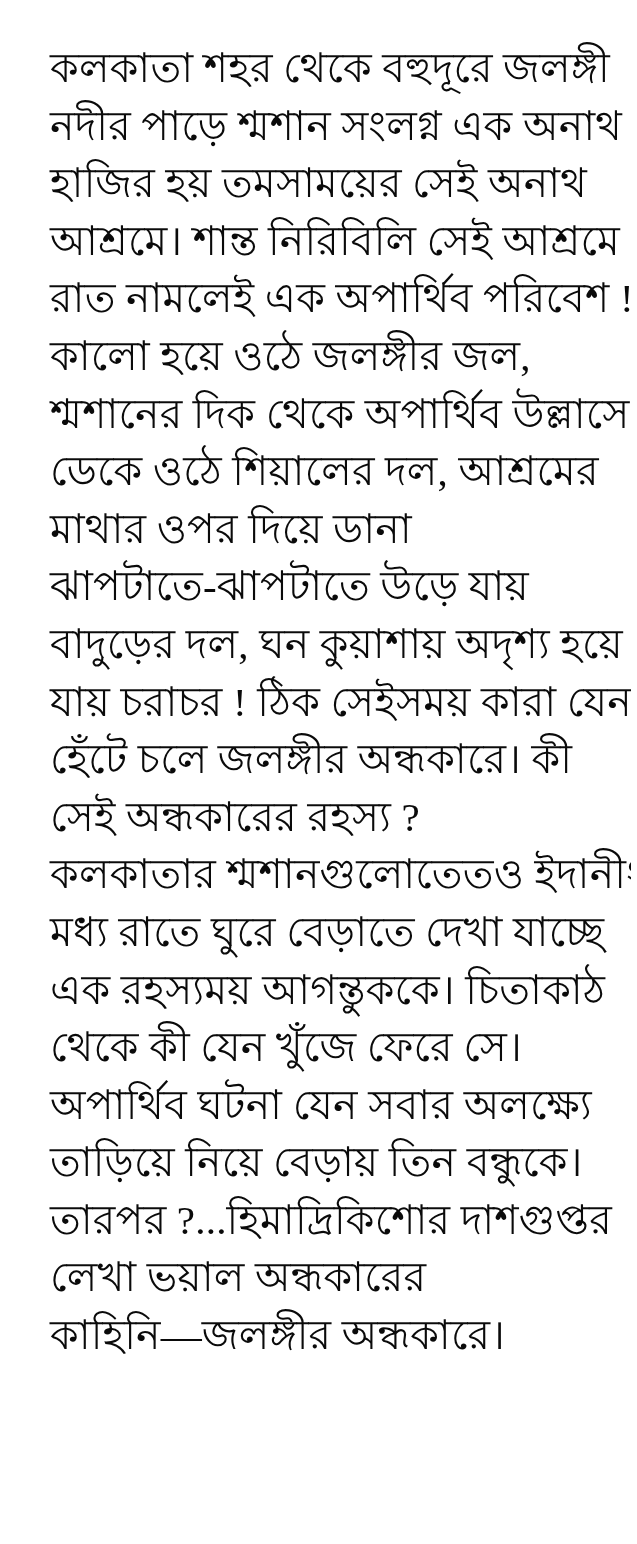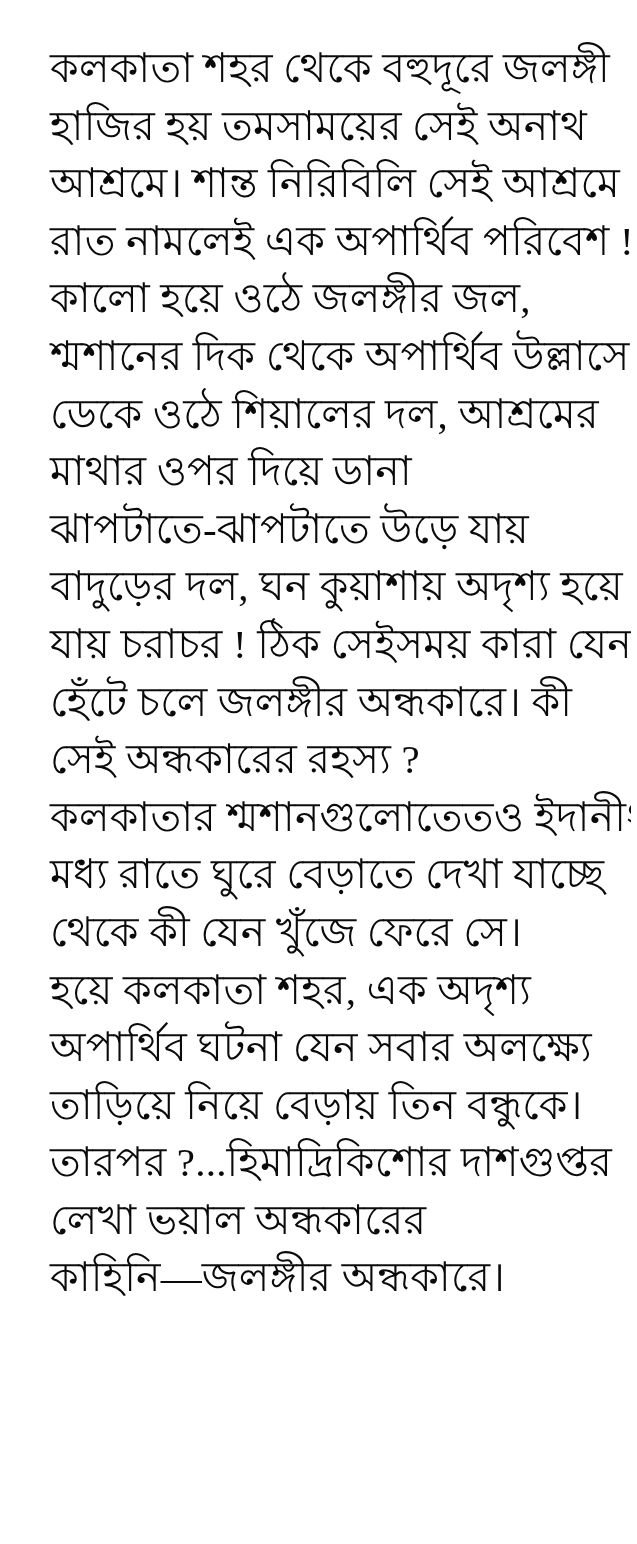--- a/index.html
+++ b/index.html
@@ -30,35 +30,36 @@
     font-weight: 400;
     letter-spacing: 0.2px;
   }
 </style>
 </head>
 <body>
 
 <div class="page">
   <div class="text-block">
     <div class="line">কলকাতা শহর থেকে বহুদূরে জলঙ্গী</div>
+    <div class="line">নদীর পাড়ে শ্মশান সংলগ্ন এক অনাথ</div>
     <div class="line">হাজির হয় তমসাময়ের সেই অনাথ</div>
     <div class="line">আশ্রমে। শান্ত নিরিবিলি সেই আশ্রমে</div>
     <div class="line">রাত নামলেই এক অপার্থিব পরিবেশ !</div>
     <div class="line">কালো হয়ে ওঠে জলঙ্গীর জল,</div>
     <div class="line">শ্মশানের দিক থেকে অপার্থিব উল্লাসে</div>
     <div class="line">ডেকে ওঠে শিয়ালের দল, আশ্রমের</div>
     <div class="line">মাথার ওপর দিয়ে ডানা</div>
     <div class="line">ঝাপটাতে-ঝাপটাতে উড়ে যায়</div>
     <div class="line">বাদুড়ের দল, ঘন কুয়াশায় অদৃশ্য হয়ে</div>
     <div class="line">যায় চরাচর ! ঠিক সেইসময় কারা যেন</div>
     <div class="line">হেঁটে চলে জলঙ্গীর অন্ধকারে। কী</div>
     <div class="line">সেই অন্ধকারের রহস্য ?</div>
     <div class="line">কলকাতার শ্মশানগুলোতেতও ইদানীং</div>
     <div class="line">মধ্য রাতে ঘুরে বেড়াতে দেখা যাচ্ছে</div>
+    <div class="line">এক রহস্যময় আগন্তুককে। চিতাকাঠ</div>
     <div class="line">থেকে কী যেন খুঁজে ফেরে সে।</div>
-    <div class="line">হয়ে কলকাতা শহর, এক অদৃশ্য</div>
     <div class="line">অপার্থিব ঘটনা যেন সবার অলক্ষ্যে</div>
     <div class="line">তাড়িয়ে নিয়ে বেড়ায় তিন বন্ধুকে।</div>
     <div class="line">তারপর ?...হিমাদ্রিকিশোর দাশগুপ্তর</div>
     <div class="line">লেখা ভয়াল অন্ধকারের</div>
     <div class="line">কাহিনি—জলঙ্গীর অন্ধকারে।</div>
   </div>
 </div>
 
 </body></html>

